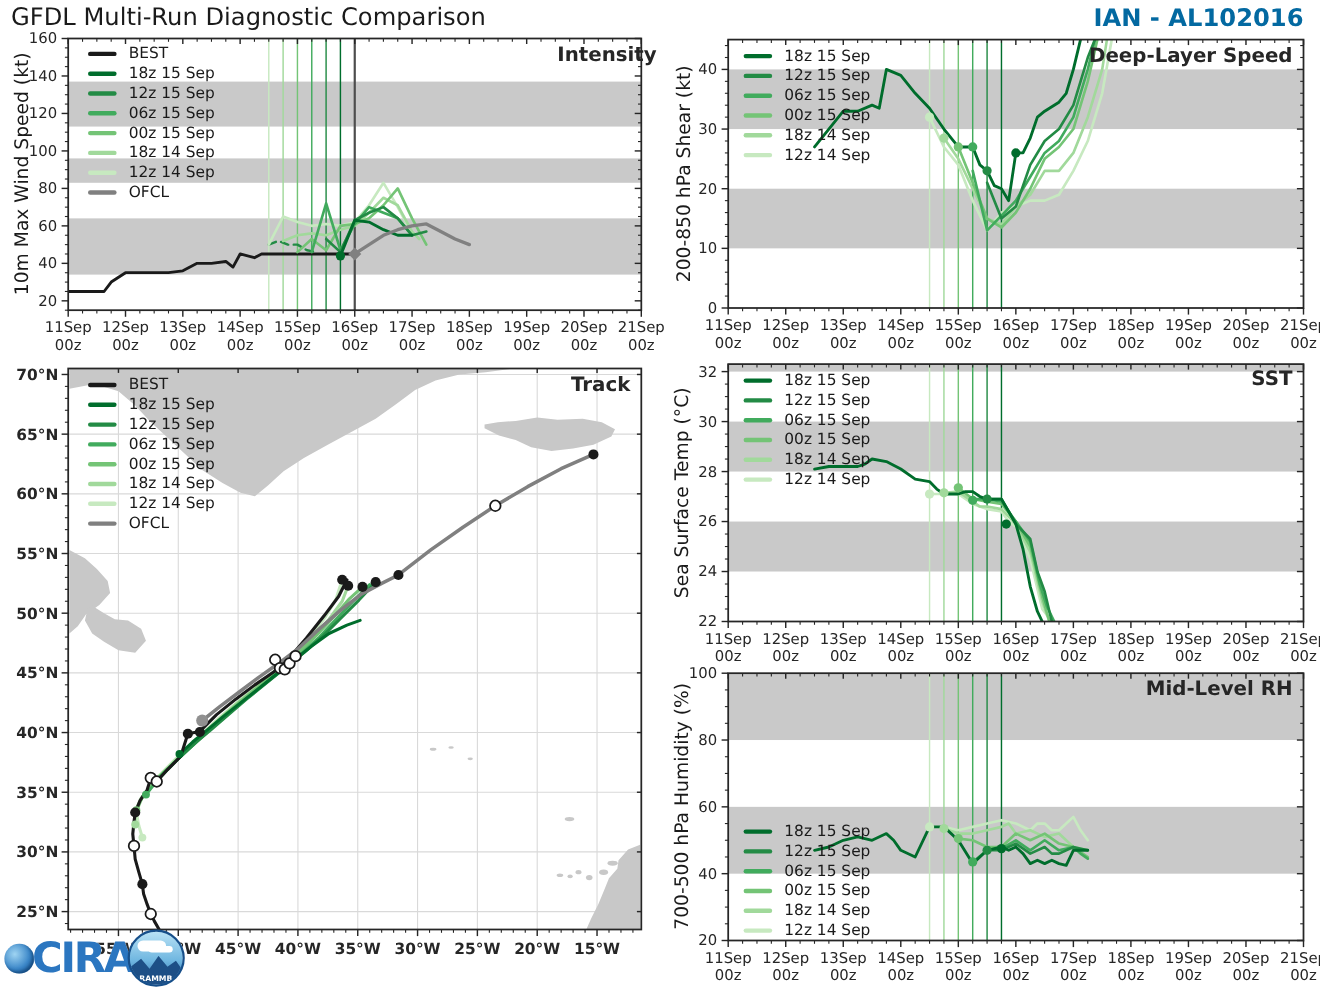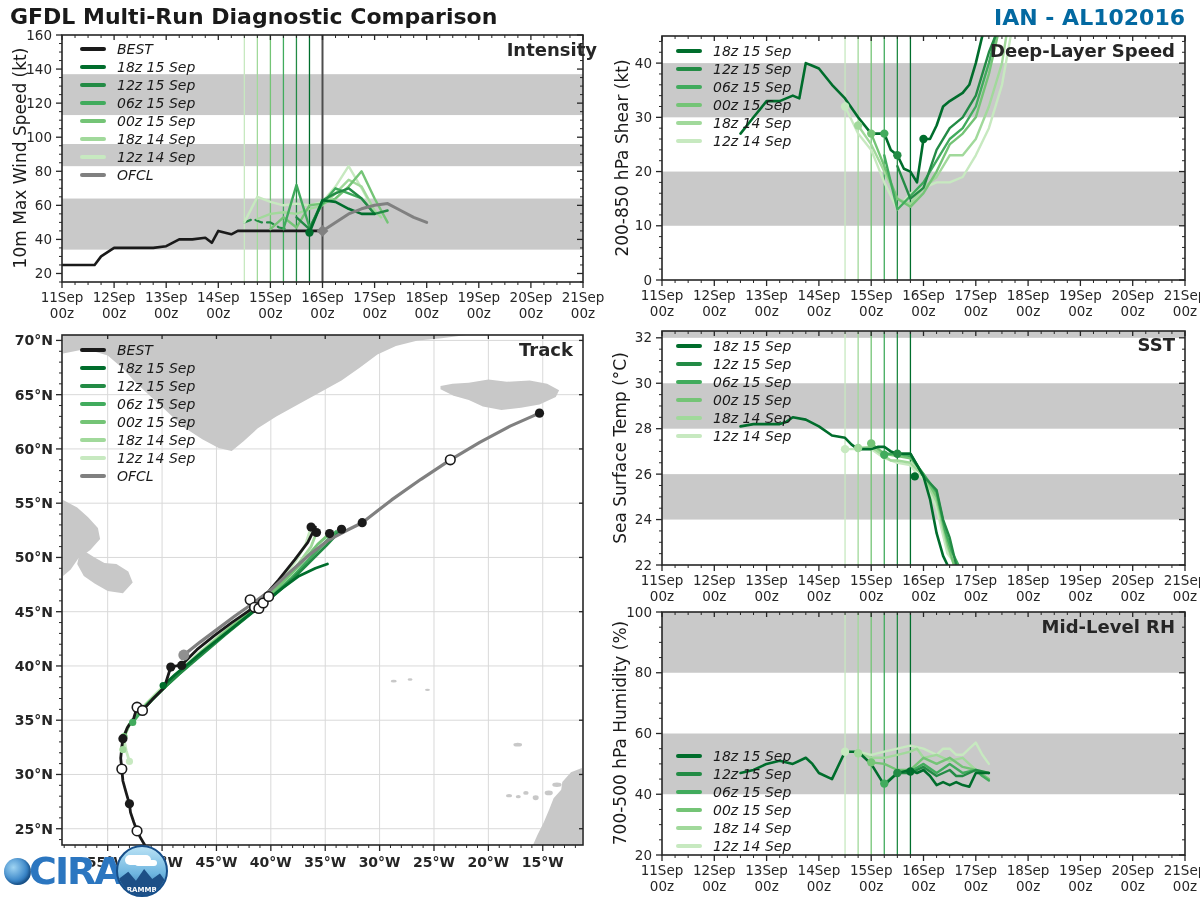--- a/index.html
+++ b/index.html
@@ -1,27 +1,27 @@
 <!DOCTYPE html>
 <html><head>
 <meta charset="utf-8">
 <style>
   html,body{margin:0;padding:0;background:#ffffff;}
   #app{position:relative;width:1200px;height:900px;background:#fff;overflow:hidden;
        font-family:"DejaVu Sans","Liberation Sans",sans-serif;}
   svg text{font-family:"DejaVu Sans","Liberation Sans",sans-serif;}
-  .main-title{position:absolute;left:10px;top:4px;font-size:22px;font-weight:bold;color:#1a1a1a;}
+  .main-title{position:absolute;left:10px;top:4px;font-size:22px;font-weight:normal;color:#1a1a1a;}
   .storm-title{position:absolute;right:15px;top:5px;font-size:22px;font-weight:bold;color:#0369a1;}
   .panel-title{position:absolute;font-size:18px;font-weight:bold;color:#262626;}
   .ylabel{position:absolute;font-size:17px;color:#1a1a1a;width:300px;text-align:center;
           transform:rotate(-90deg);}
   .legend{position:absolute;display:flex;flex-direction:column;}
   .legend-row{display:flex;align-items:center;height:18px;}
   .legend-swatch{width:26px;height:4.5px;border-radius:2px;margin-right:11px;flex:0 0 auto;}
-  .legend-label{font-size:14px;color:#1a1a1a;white-space:nowrap;line-height:18px;font-style:italic;}
+  .legend-label{font-size:14px;color:#1a1a1a;white-space:nowrap;line-height:18px;}
   #canvas{position:absolute;left:0;top:0;}
   .cira-logo{position:absolute;left:4px;top:843px;height:56px;display:flex;align-items:center;}
   .cira-globe{width:27px;height:27px;border-radius:50%;
      background:radial-gradient(circle at 35% 35%, #9fd4f2 0%, #3a86c8 55%, #1b5a9e 100%);
      box-shadow:inset -2px -2px 3px rgba(0,40,80,.5);margin-right:-2px;}
   .cira-text{font-size:38px;font-weight:800;color:#2b76c0;letter-spacing:-2px;line-height:38px;
      text-shadow:0 0 1px #fff;}
   .rammb-badge{position:relative;width:48px;height:48px;border-radius:50%;margin-left:-6px;
      background:linear-gradient(#b9e2f5 0%, #6fb6e0 55%, #2c6ca8 100%);
      border:2px solid #174f8a;overflow:hidden;}

